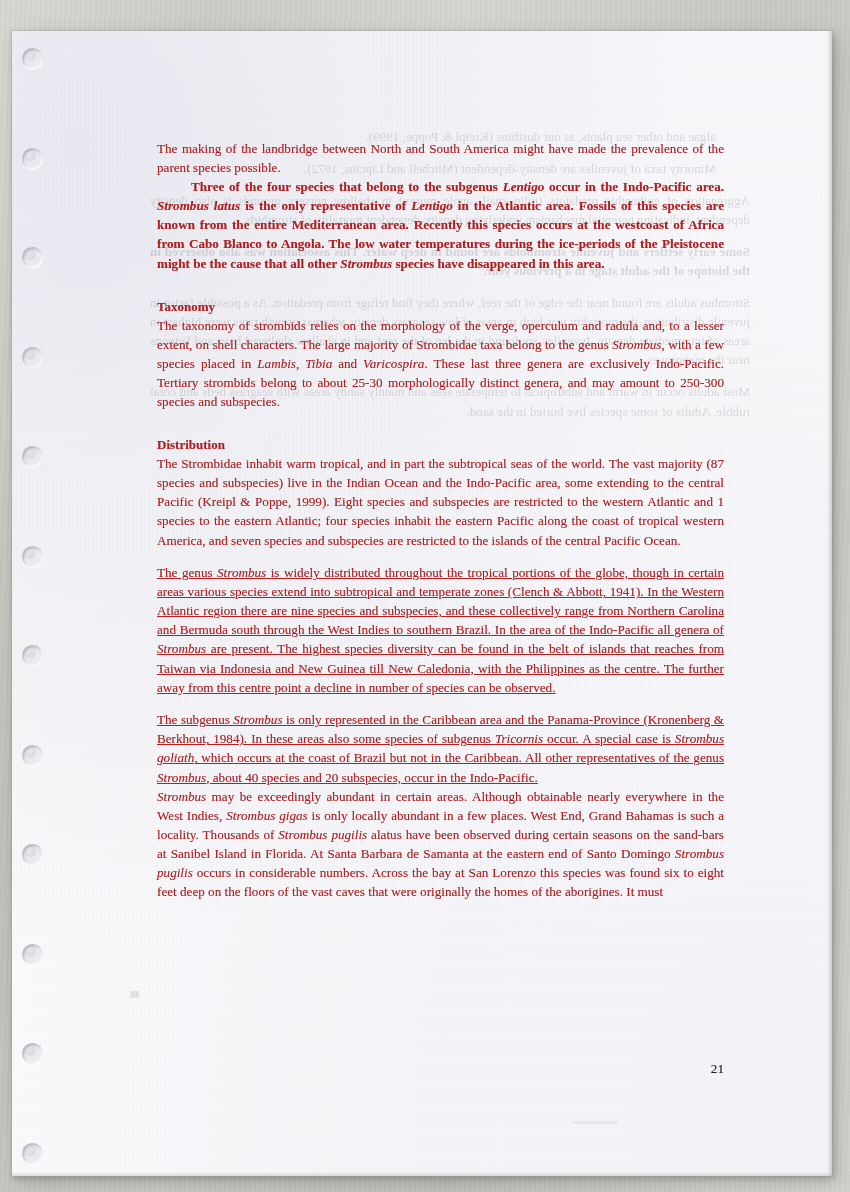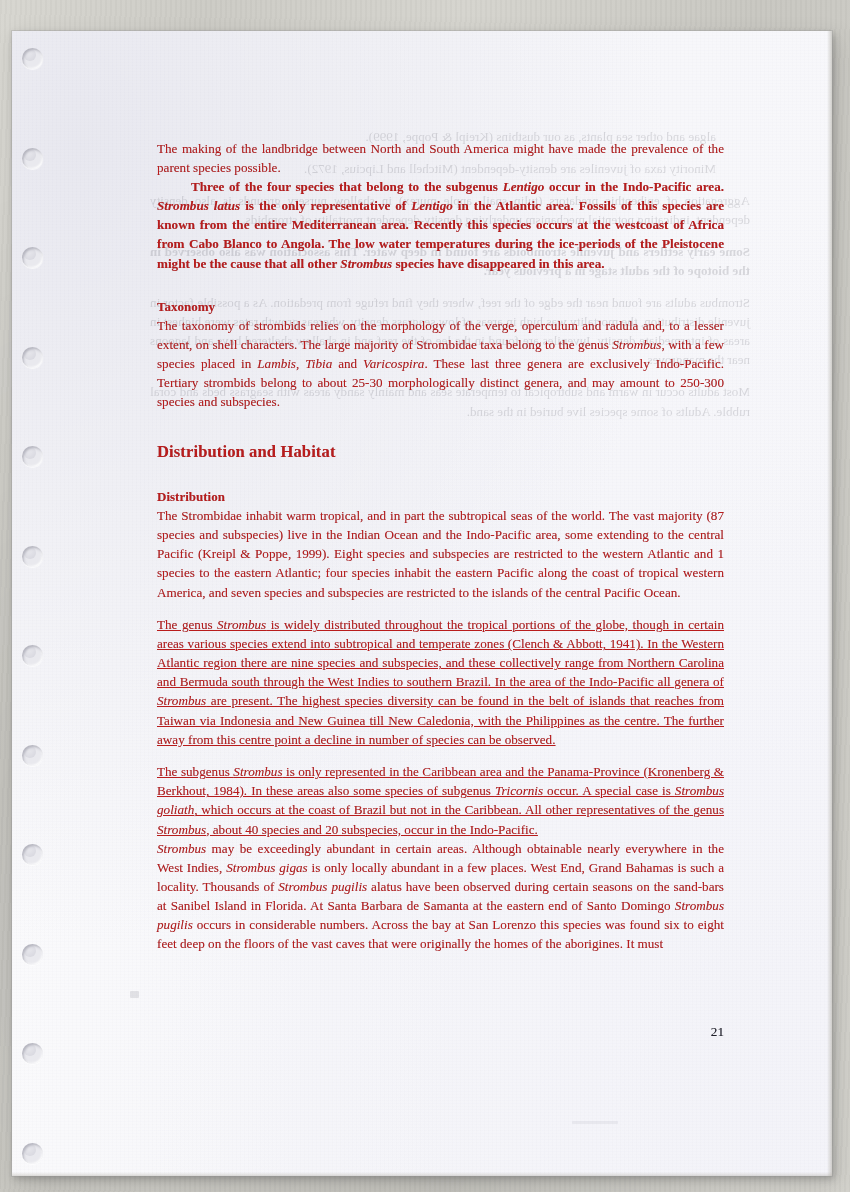--- a/index.html
+++ b/index.html
@@ -166,21 +166,21 @@
 
   
   #content, #page-number {
     text-shadow: 0 0 0.45px rgba(40,40,55,0.35);
   }
 
   
   #page-number {
     position: absolute;
     left: 145px;
-    top: 993px;
+    top: 1030px;
     width: 567px;
     text-align: right;
     font-size: 13.2px;
     color: #20202a;
   }
 
   
   .stray-mark {
     position: absolute;
     background: rgba(110,110,125,0.17);
@@ -226,21 +226,20 @@
 
   <div id="content">
 
     <p><span>The making of the landbridge between North and South America might have made the prevalence of the parent species possible.</span></p>
 
     <p class="indent"><span>Three of the four species that belong to the subgenus </span><em>Lentigo</em><span> occur in the Indo-Pacific area. </span><em>Strombus latus</em><span> is the only representative of </span><em>Lentigo</em><span> in the Atlantic area. Fossils of this species are known from the entire Mediterranean area. Recently this species occurs at the westcoast of Africa from Cabo Blanco to Angola. The low water temperatures during the ice-periods of the Pleistocene might be the cause that all other </span><em>Strombus</em><span> species have disappeared in this area.</span></p>
 
     <h2 class="sub-title">Taxonomy</h2>
     <p><span>The taxonomy of strombids relies on the morphology of the verge, operculum and radula and, to a lesser extent, on shell characters. The large majority of Strombidae taxa belong to the genus </span><em>Strombus</em><span>, with a few species placed in </span><em>Lambis</em><span>, </span><em>Tibia</em><span> and </span><em>Varicospira</em><span>. These last three genera are exclusively Indo-Pacific. Tertiary strombids belong to about 25-30 morphologically distinct genera, and may amount to 250-300 species and subspecies.</span></p>
 
-    <h1 class="section-title">Distribution and Habitat</h1>
 
     <h2 class="sub-title">Distribution</h2>
     <p><span>The Strombidae inhabit warm tropical, and in part the subtropical seas of the world. The vast majority (87 species and subspecies) live in the Indian Ocean and the Indo-Pacific area, some extending to the central Pacific (Kreipl &amp; Poppe, 1999). Eight species and subspecies are restricted to the western Atlantic and 1 species to the eastern Atlantic; four species inhabit the eastern Pacific along the coast of tropical western America, and seven species and subspecies are restricted to the islands of the central Pacific Ocean.</span></p>
 
     <p class="para-gap"><span>The genus </span><em>Strombus</em><span> is widely distributed throughout the tropical portions of the globe, though in certain areas various species extend into subtropical and temperate zones (Clench &amp; Abbott, 1941). In the Western Atlantic region there are nine species and subspecies, and these collectively range from Northern Carolina and Bermuda south through the West Indies to southern Brazil. In the area of the Indo-Pacific all genera of </span><em>Strombus</em><span> are present. The highest species diversity can be found in the belt of islands that reaches from Taiwan via Indonesia and New Guinea till New Caledonia, with the Philippines as the centre. The further away from this centre point a decline in number of species can be observed.</span></p>
 
     <p class="para-gap"><span>The subgenus </span><em>Strombus</em><span> is only represented in the Caribbean area and the Panama-Province (Kronenberg &amp; Berkhout, 1984). In these areas also some species of subgenus </span><em>Tricornis</em><span> occur. A special case is </span><em>Strombus goliath</em><span>, which occurs at the coast of Brazil but not in the Caribbean. All other representatives of the genus </span><em>Strombus</em><span>, about 40 species and 20 subspecies, occur in the Indo-Pacific.</span></p>
 
 
     <p><em>Strombus</em><span> may be exceedingly abundant in certain areas. Although obtainable nearly everywhere in the West Indies, </span><em>Strombus gigas</em><span> is only locally abundant in a few places. West End, Grand Bahamas is such a locality. Thousands of </span><em>Strombus pugilis</em><span> alatus have been observed during certain seasons on the sand-bars at Sanibel Island in Florida. At Santa Barbara de Samanta at the eastern end of Santo Domingo </span><em>Strombus pugilis</em><span> occurs in considerable numbers. Across the bay at San Lorenzo this species was found six to eight feet deep on the floors of the vast caves that were originally the homes of the aborigines. It must</span></p>

